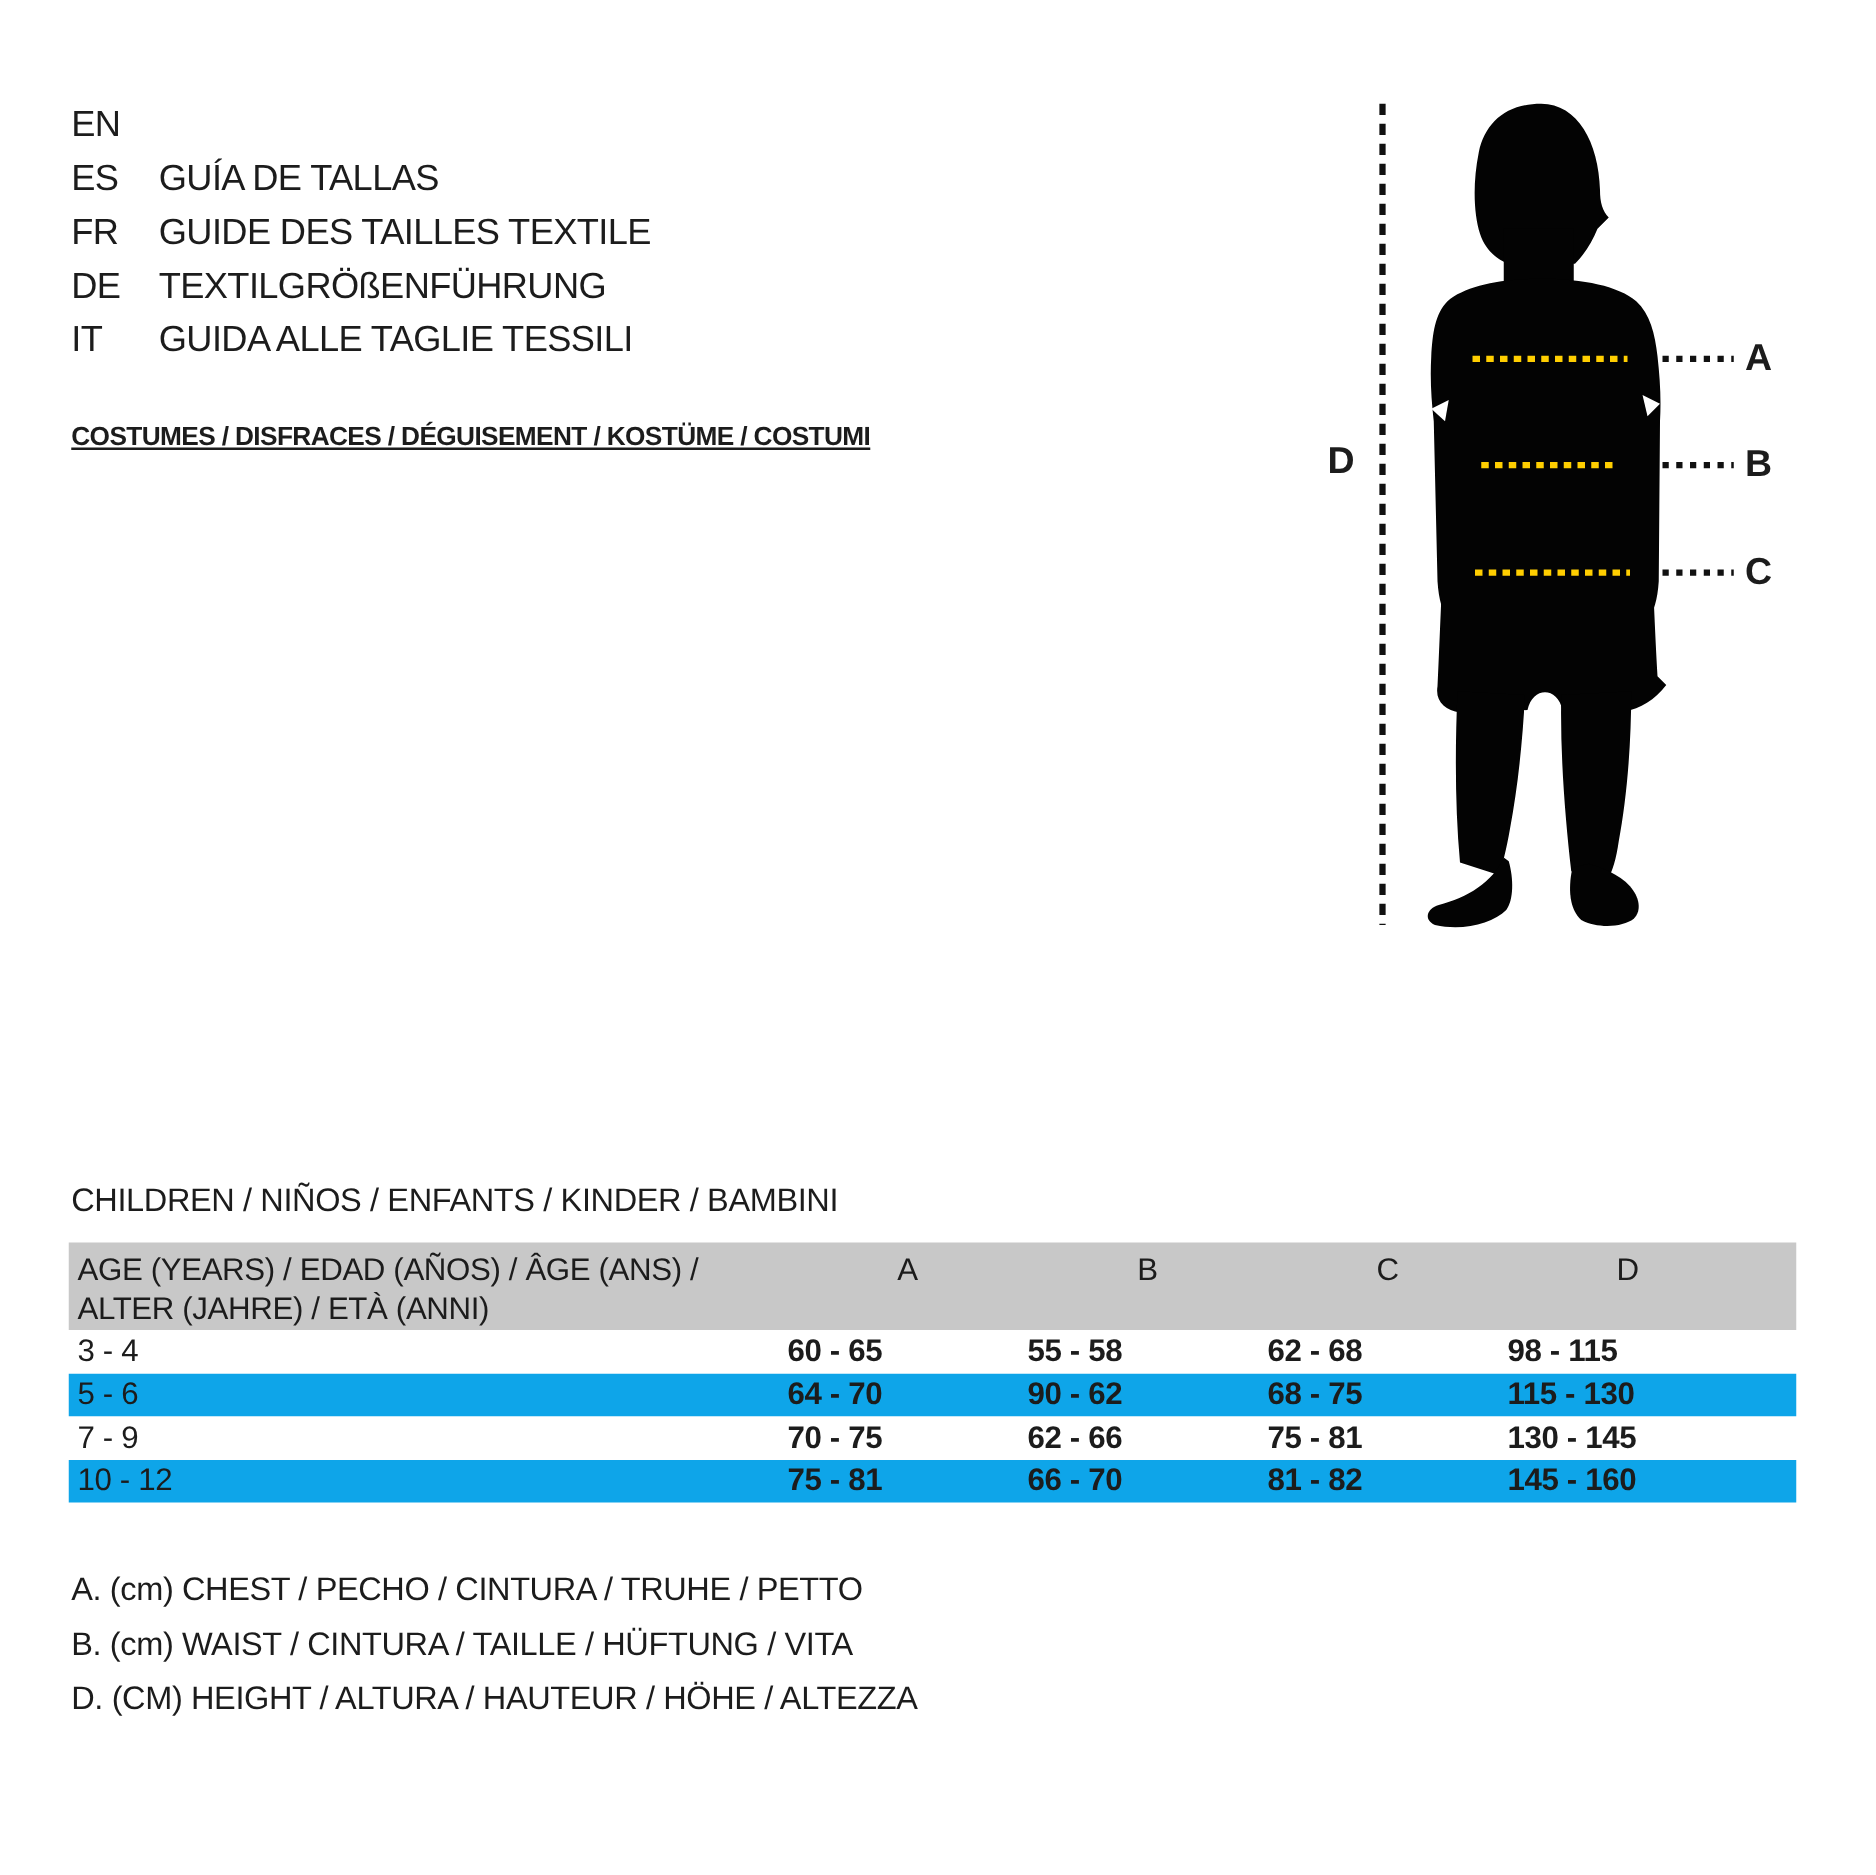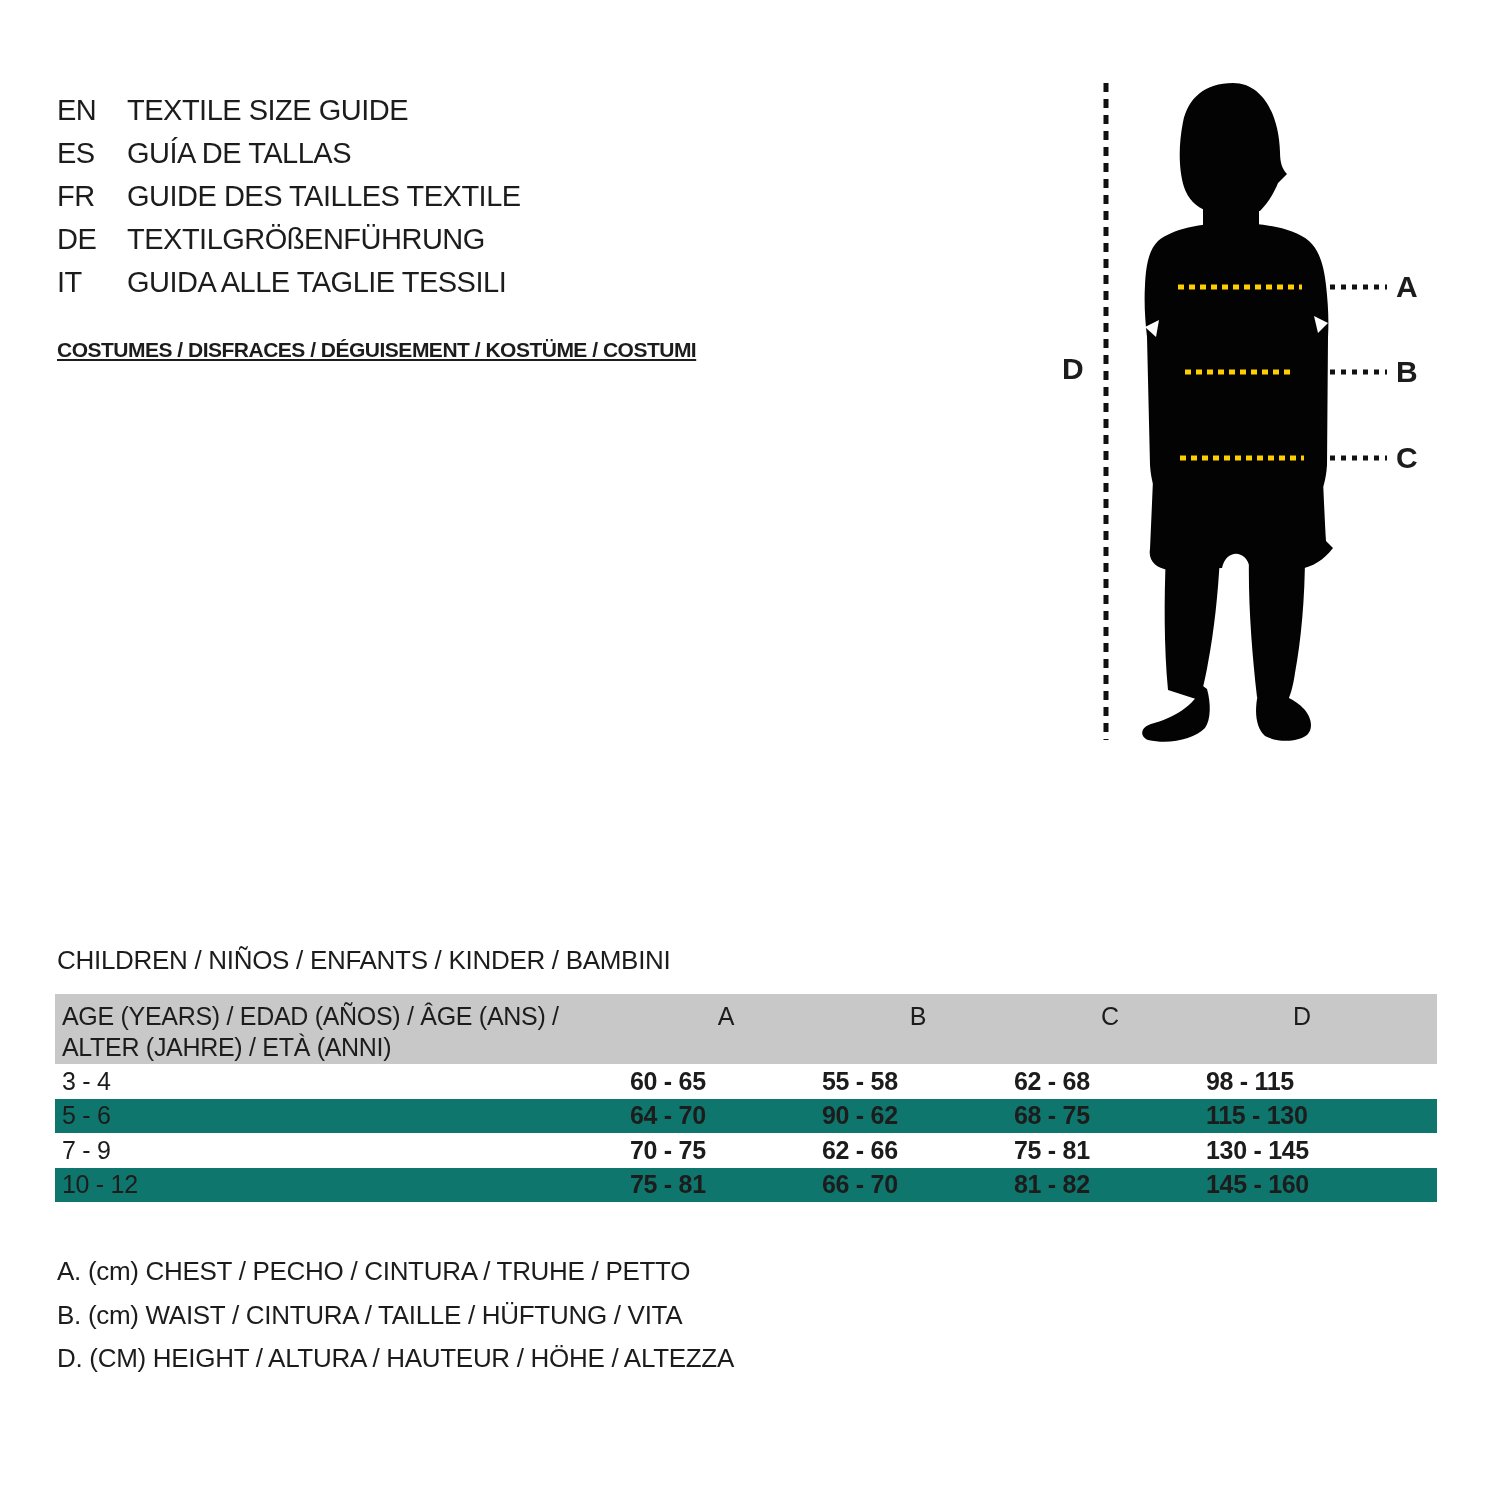--- a/index.html
+++ b/index.html
@@ -2,21 +2,21 @@
 <html><head>
 <meta charset="utf-8">
 <style>
   html,body { margin:0; padding:0; background:#fff; }
   .page {
     position:relative; width:1501px; height:1500px; background:#ffffff;
     font-family:"Liberation Sans", sans-serif; color:#1c1c1c; overflow:hidden;
   }
   
   .lang-block { position:absolute; left:57px; top:84px; }
-  .lang-row { display:flex; height:43px; align-items:flex-end; font-size:29px; letter-spacing:-0.5px; }
+  .lang-row { display:flex; height:43px; align-items:flex-start; font-size:29px; letter-spacing:-0.5px; }
   .lang-code { width:70px; flex:0 0 70px; }
   .lang-label { white-space:nowrap; }
   
   .costumes { position:absolute; left:57px; top:338px; font-size:21px; font-weight:bold; letter-spacing:-0.5px; white-space:nowrap;text-decoration:underline; }
   
   .figure { position:absolute; left:1050px; top:75px; width:430px; height:690px; }
   .figure svg { position:absolute; left:0; top:0; }
   .m-label { position:absolute; font-size:30px; font-weight:bold; line-height:36px; }
   .m-label.a { left:346px; top:194px; }
   .m-label.b { left:346px; top:279px; }
@@ -24,36 +24,35 @@
   .m-label.d { left:12px;  top:276px; }
   
   .children-title { position:absolute; left:57px; top:945px; font-size:26px; letter-spacing:-0.3px; white-space:nowrap; }
   
   .size-table { position:absolute; left:55px; top:994px; width:1382px; font-size:25px; letter-spacing:-0.3px; }
   .t-grid { display:grid; grid-template-columns:575px 192px 192px 192px 192px 1fr; }
   .t-header { background:#c8c8c8; height:70px; align-items:start; }
   .th-age { padding:7px 0 0 7px; line-height:31px; }
   .th-col { text-align:center; padding-top:7px; line-height:31px; }
   .t-row { height:34.5px; align-items:center; }
-  .t-row.alt { background:#0f766e; }
+  .t-row.alt { background:#0ea5e9; }
   .td-age { padding-left:7px; }
   .td-val { text-align:left;font-weight:bold; }
   
   .legend { position:absolute; left:57px; top:1250px; }
   .legend-item { height:43.5px; display:flex; align-items:center; font-size:26px; letter-spacing:-0.3px; white-space:nowrap; }
 </style>
 </head>
 <body>
 
 <div class="page">
 
   <section class="lang-block">
     <div class="lang-row">
       <span class="lang-code">EN</span>
-      <span class="lang-label">TEXTILE SIZE GUIDE</span>
     </div>
     <div class="lang-row">
       <span class="lang-code">ES</span>
       <span class="lang-label">GUÍA DE TALLAS</span>
     </div>
     <div class="lang-row">
       <span class="lang-code">FR</span>
       <span class="lang-label">GUIDE DES TAILLES TEXTILE</span>
     </div>
     <div class="lang-row">

